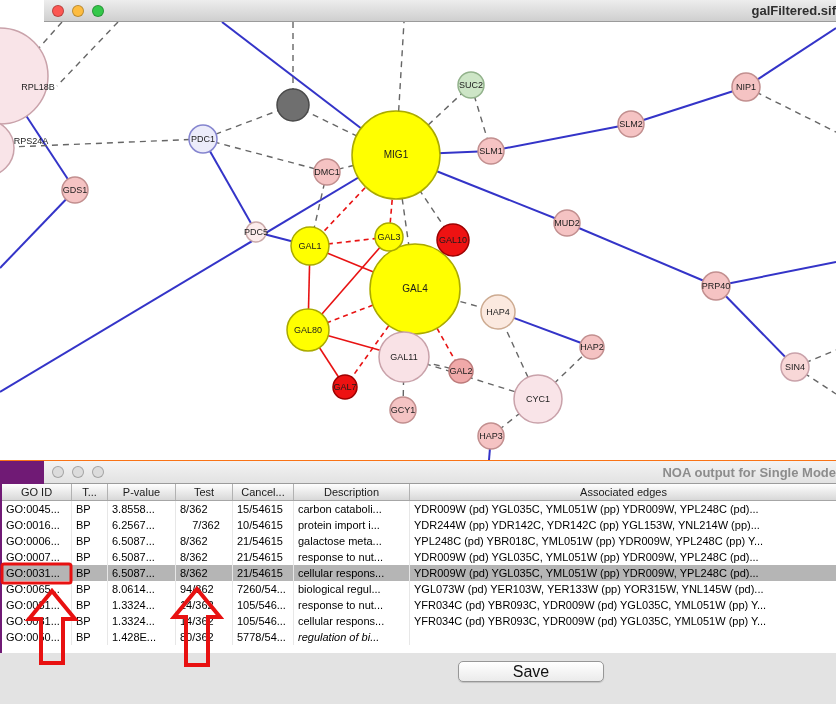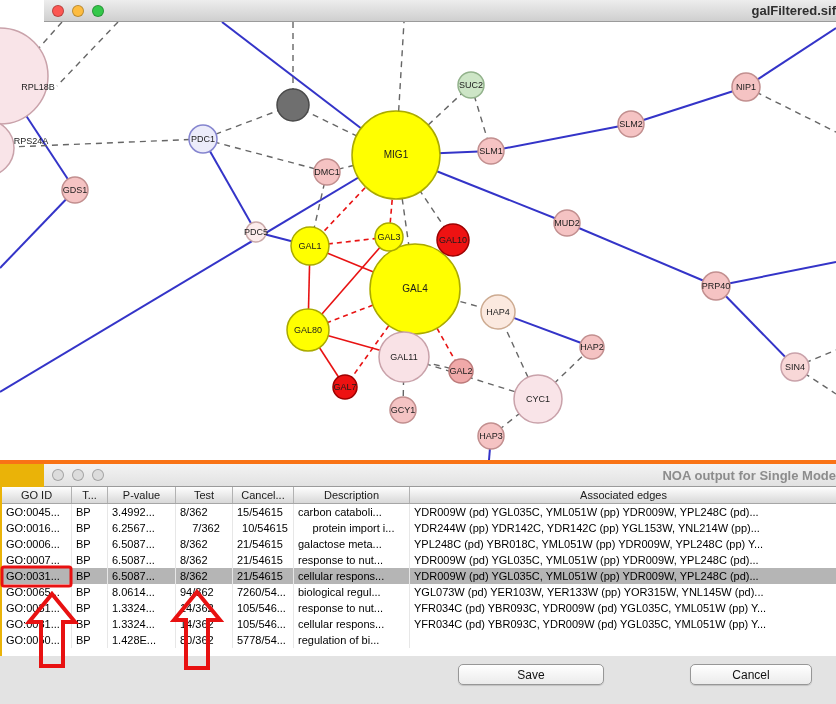--- a/index.html
+++ b/index.html
@@ -8,30 +8,30 @@
   .titlebar{position:relative;height:22px;background:linear-gradient(#ededed,#cfcfcf);border-bottom:1px solid #9b9b9b;display:flex;align-items:center;justify-content:flex-end;box-sizing:border-box;margin-left:44px;}
   .titlebar .title{font-size:13px;font-weight:bold;color:#2f2f2f;}
   .titlebar.inactive{background:linear-gradient(#f3f3f3,#e2e2e2);}
   .titlebar.inactive .title{color:#8c8c8c;}
   .lights{position:absolute;left:8px;top:5px;display:flex;gap:8px;}
   .light{width:12px;height:12px;border-radius:50%;border:1px solid rgba(0,0,0,0.25);box-sizing:border-box;display:inline-block;}
 
   #top-window{position:absolute;left:0;top:0;width:836px;height:460px;}
   #graph-svg{display:block;background:#ffffff;}
 
-  #bottom-window{position:absolute;left:0;top:460px;width:836px;height:244px;background:#eab308;border-top:4px solid #f97316;box-sizing:border-box;}
+  #bottom-window{position:absolute;left:0;top:460px;width:836px;height:244px;background:#701a75;border-top:1px solid #f97316;box-sizing:border-box;}
   #bottom-window .titlebar{height:23px;}
   #table{position:absolute;left:2px;top:23px;width:836px;height:169px;background:#fff;overflow:hidden;}
   .thead{display:flex;height:17px;background:linear-gradient(#fefefe,#d8d8d8);border-bottom:1px solid #a6a6a6;box-sizing:border-box;}
   .th{font-size:11px;color:#1a1a1a;text-align:center;line-height:16px;border-right:1px solid #b2b2b2;box-sizing:border-box;overflow:hidden;white-space:nowrap;}
   .tr{display:flex;height:16px;}
   .td{font-size:11px;color:#000;line-height:16px;padding-left:4px;border-right:1px solid #e7e7e7;box-sizing:border-box;overflow:hidden;white-space:nowrap;}
 
   #footer{position:absolute;left:0;top:192px;width:836px;height:52px;background:#e3e3e3;}
-  .mac-btn{position:absolute;top:8px;height:21px;border:1px solid #979797;border-radius:5px;background:linear-gradient(#ffffff,#ebebeb);font-family:"Liberation Sans",sans-serif;font-size:12px;color:#111;box-shadow:0 1px 1px rgba(0,0,0,0.15);cursor:default;}
+  .mac-btn{position:absolute;top:8px;height:21px;border:1px solid #979797;border-radius:5px;background:linear-gradient(#ffffff,#ebebeb);font-family:"Liberation Sans",sans-serif;font-size:16px;color:#111;box-shadow:0 1px 1px rgba(0,0,0,0.15);cursor:default;}
   #save-btn{left:458px;width:146px;}
   #cancel-btn{left:690px;width:122px;}
 
   #overlay-svg{position:absolute;left:0;top:0;pointer-events:none;}
 </style>
 </head>
 <body>
 
 <div id="top-window">
   <div class="titlebar">
@@ -170,33 +170,33 @@
         <div class="th" style="flex: 0 0 68px;">P-value</div>
         <div class="th" style="flex: 0 0 57px;">Test</div>
         <div class="th" style="flex: 0 0 61px;">Cancel...</div>
         <div class="th" style="flex: 0 0 116px;">Description</div>
         <div class="th" style="flex: 1 1 auto;">Associated edges</div>
       </div>
     <div id="tbody">
         <div class="tr">
           <div class="td" style="flex: 0 0 70px;">GO:0045...</div>
           <div class="td" style="flex: 0 0 36px;">BP</div>
-          <div class="td" style="flex: 0 0 68px;">3.4992...</div>
+          <div class="td" style="flex: 0 0 68px;">3.8558...</div>
           <div class="td" style="flex: 0 0 57px;">8/362</div>
           <div class="td" style="flex: 0 0 61px;">15/54615</div>
           <div class="td" style="flex: 0 0 116px;">carbon cataboli...</div>
           <div class="td" style="flex: 1 1 auto;">YDR009W (pd) YGL035C, YML051W (pp) YDR009W, YPL248C (pd)...</div>
         </div>
         <div class="tr">
           <div class="td" style="flex: 0 0 70px;">GO:0016...</div>
           <div class="td" style="flex: 0 0 36px;">BP</div>
           <div class="td" style="flex: 0 0 68px;">6.2567...</div>
           <div class="td" style="flex: 0 0 57px; text-align: center;">7/362</div>
-          <div class="td" style="flex: 0 0 61px; text-align: center;">10/54615</div>
-          <div class="td" style="flex: 0 0 116px; text-align: center;">protein import i...</div>
+          <div class="td" style="flex: 0 0 61px;">10/54615</div>
+          <div class="td" style="flex: 0 0 116px;">protein import i...</div>
           <div class="td" style="flex: 1 1 auto;">YDR244W (pp) YDR142C, YDR142C (pp) YGL153W, YNL214W (pp)...</div>
         </div>
         <div class="tr">
           <div class="td" style="flex: 0 0 70px;">GO:0006...</div>
           <div class="td" style="flex: 0 0 36px;">BP</div>
           <div class="td" style="flex: 0 0 68px;">6.5087...</div>
           <div class="td" style="flex: 0 0 57px;">8/362</div>
           <div class="td" style="flex: 0 0 61px;">21/54615</div>
           <div class="td" style="flex: 0 0 116px;">galactose meta...</div>
           <div class="td" style="flex: 1 1 auto;">YPL248C (pd) YBR018C, YML051W (pp) YDR009W, YPL248C (pp) Y...</div>
@@ -245,26 +245,25 @@
           <div class="td" style="flex: 0 0 61px;">105/546...</div>
           <div class="td" style="flex: 0 0 116px;">cellular respons...</div>
           <div class="td" style="flex: 1 1 auto;">YFR034C (pd) YBR093C, YDR009W (pd) YGL035C, YML051W (pp) Y...</div>
         </div>
         <div class="tr">
           <div class="td" style="flex: 0 0 70px;">GO:0050...</div>
           <div class="td" style="flex: 0 0 36px;">BP</div>
           <div class="td" style="flex: 0 0 68px;">1.428E...</div>
           <div class="td" style="flex: 0 0 57px;">80/362</div>
           <div class="td" style="flex: 0 0 61px;">5778/54...</div>
-          <div class="td" style="flex: 0 0 116px;">regulation of bi...</div>
+          <div class="td" style="flex: 0 0 116px; font-style: italic;">regulation of bi...</div>
         </div>
       </div>
   </div>
   <div id="footer">
     <button class="mac-btn" id="save-btn">Save</button>
-    <button class="mac-btn" id="cancel-btn">Cancel</button>
   </div>
   <svg id="overlay-svg" width="836" height="244" viewBox="0 0 836 244">
       <rect x="2" y="103" width="69" height="19" fill="none" stroke="#e81111" stroke-width="3" rx="2"></rect>
       <polygon points="52,130 75,158 63,158 63,202 41,202 41,158 29,158" fill="none" stroke="#e81111" stroke-width="4" stroke-linejoin="miter"></polygon>
       <polygon points="197,128 220,156 208,156 208,204 186,204 186,156 174,156" fill="none" stroke="#e81111" stroke-width="4" stroke-linejoin="miter"></polygon>
     </svg>
 </div>
 
 </body></html>

